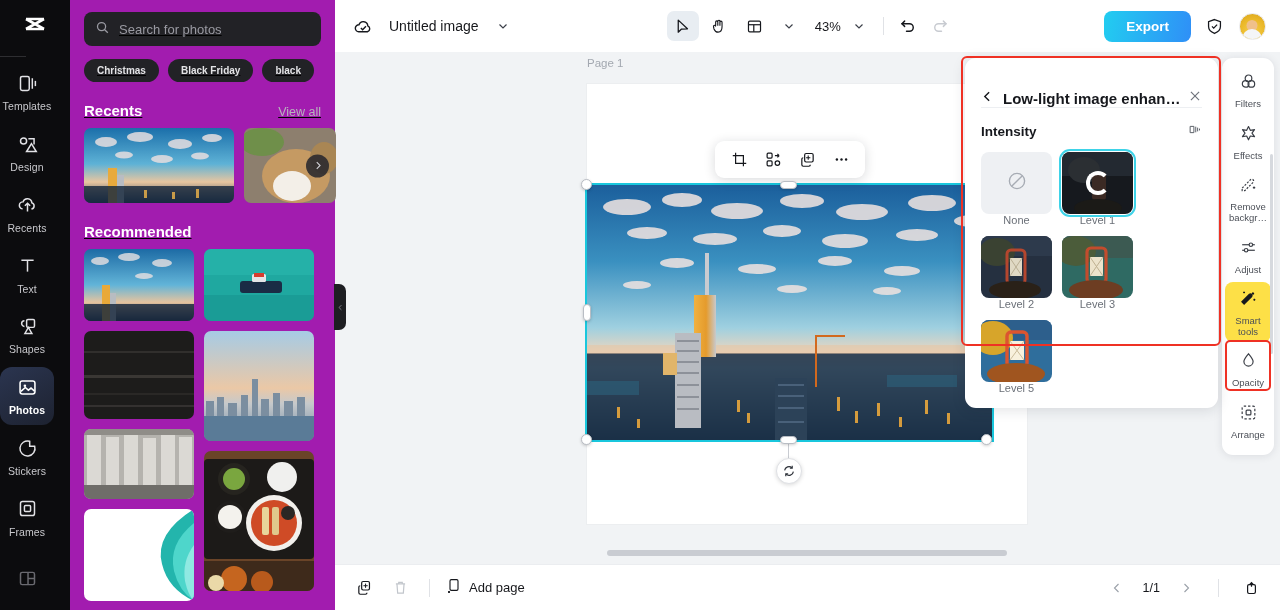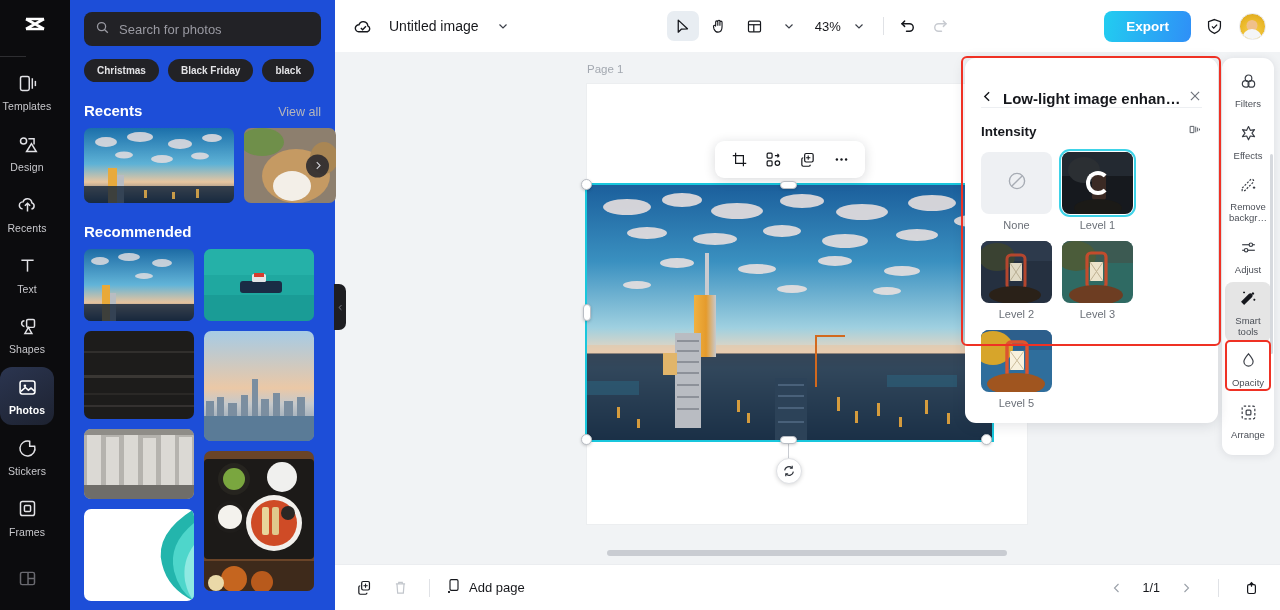--- a/index.html
+++ b/index.html
@@ -23,22 +23,22 @@
     display: flex; flex-direction: column; align-items: center; justify-content: center;
     gap: 5px; cursor: pointer; margin-bottom: 3px;
   }
   .rail-item .ri-ico { width: 24px; height: 24px; display: flex; align-items: center; justify-content: center; }
   .rail-item .ri-lb { font-size: 10.5px; color: #c9c9cd; letter-spacing: .1px; white-space: nowrap; }
   .rail-item.active { background: linear-gradient(150deg,#2b3550,#1d2230); }
   .rail-item.active .ri-lb { color: #fff; font-weight: bold; }
 
   
   .panel {
-    width: 265px; height: 610px; background: #1d4ed8;
-    flex: 0 0 265px; position: relative; padding: 0 14px; z-index: 5;
+    width: 265px; height: 610px; background: #a21caf;
+    flex: 0 0 265px; position: relative; padding: 0 14px; z-index: 5; text-decoration: underline;
   }
   .search {
     margin-top: 12px; height: 34px; background: #222226; border-radius: 8px;
     display: flex; align-items: center; padding: 0 11px; gap: 9px; cursor: text;
   }
   .search input {
     background: transparent; border: 0; outline: 0; color: #e6e6e9;
     font-size: 13px; font-family: "Liberation Sans", sans-serif; width: 100%;
   }
   .search input::placeholder { color: #9a9aa2; }
@@ -95,21 +95,21 @@
   }
   .avatar {
     width: 27px; height: 27px; border-radius: 50%; cursor: pointer;
     background: radial-gradient(circle at 50% 70%, #f6d04b 0%, #eab728 60%, #d7a41c 100%);
     position: relative; overflow: hidden; border: 1px solid #e9e9ec;
   }
   .avatar .face { position:absolute; left:50%; top:24%; transform:translateX(-50%); width:11px; height:11px; border-radius:50%; background:#f0c08a; }
   .avatar .body { position:absolute; left:50%; bottom:-2px; transform:translateX(-50%); width:20px; height:12px; border-radius:10px 10px 0 0; background:#f4f5f7; }
 
   .canvas-wrap { flex: 1; background: #f1f3f5; position: relative; overflow: hidden; }
-  .page-label { position: absolute; left: 252px; top: 11px; font-size: 11.5px; color: #a3a8b0; }
+  .page-label { position: absolute; left: 252px; top: 5px; font-size: 11.5px; color: #a3a8b0; }
   .page {
     position: absolute; left: 252px; top: 32px; width: 440px; height: 440px;
     background: #fff; box-shadow: 0 0 0 1px rgba(0,0,0,.02);
   }
   .float-tb {
     position: absolute; left: 380px; top: 89px; height: 37px; background: #fff;
     border-radius: 9px; box-shadow: 0 2px 12px rgba(20,25,40,.16);
     display: flex; align-items: center; gap: 6px; padding: 0 10px; z-index: 3;
   }
   .ftb-btn { width: 28px; height: 28px; border-radius: 6px; display:flex; align-items:center; justify-content:center; cursor:pointer; }
@@ -145,21 +145,21 @@
   .prop-rail {
     position: absolute; right: 6px; top: 58px; width: 52px;
     background: #fff; border-radius: 11px; box-shadow: 0 1px 8px rgba(25,30,45,.10);
     padding: 7px 0; z-index: 8;
   }
   .pr-item {
     width: 46px; margin: 0 auto 2px; padding: 7px 0 5px; border-radius: 8px;
     display: flex; flex-direction: column; align-items: center; gap: 4px; cursor: pointer;
   }
   .pr-item .pr-lb { font-size: 9.5px; color: #4b4f57; line-height: 1.12; text-align: center; }
-  .pr-item.hl { background: #e5e5e5; }
+  .pr-item.hl { background: #fde047; }
   .pr-box-red { position: absolute; border: 2.5px solid #ef3124; border-radius: 5px; pointer-events: none; z-index: 9; }
   .pr-scrollbar { position: absolute; right: 1px; top: 96px; width: 3px; height: 200px; background: #d6d9de; border-radius: 2px; }
 
   
   .ai-panel {
     position: absolute; right: 62px; top: 58px; width: 253px;
     background: #fff; border-radius: 11px; box-shadow: 0 2px 14px rgba(25,30,45,.13);
     padding: 0 16px 14px; z-index: 8;
   }
   .ai-head { height: 49px; display: flex; align-items: flex-end; gap: 9px; }
@@ -167,21 +167,21 @@
   .ai-divider { height: 1px; background: #edeff2; }
   .ai-sub { display: flex; align-items: center; justify-content: space-between; padding: 14px 0 11px; }
   .ai-sub-lb { font-size: 13.5px; font-weight: bold; color: #16181d; }
   .thumbs { display: flex; flex-wrap: wrap; gap: 10px; }
   .thumb-cell { width: 71px; cursor: pointer; }
   .thumb {
     width: 71px; height: 62px; border-radius: 8px; overflow: hidden; position: relative;
     background: #eef0f3; display: flex; align-items: center; justify-content: center;
   }
   .thumb.sel { outline: 2px solid #3ed3e8; outline-offset: 1px; }
-  .thumb-lb { font-size: 11px; color: #6b7078; text-align: center; margin-top: 5px; }
+  .thumb-lb { font-size: 11px; color: #6b7078; text-align: center; }
   .spinner {
     width: 24px; height: 24px; border-radius: 50%;
     border: 4px solid #fff; border-right-color: transparent; position: relative; z-index: 2;
   }
   .ai-box-red { position: absolute; border: 2.5px solid #ef3124; border-radius: 6px; pointer-events: none; z-index: 9; }
 
   
   .im { width: 100%; height: 100%; display: block; }
 </style>
 </head>

